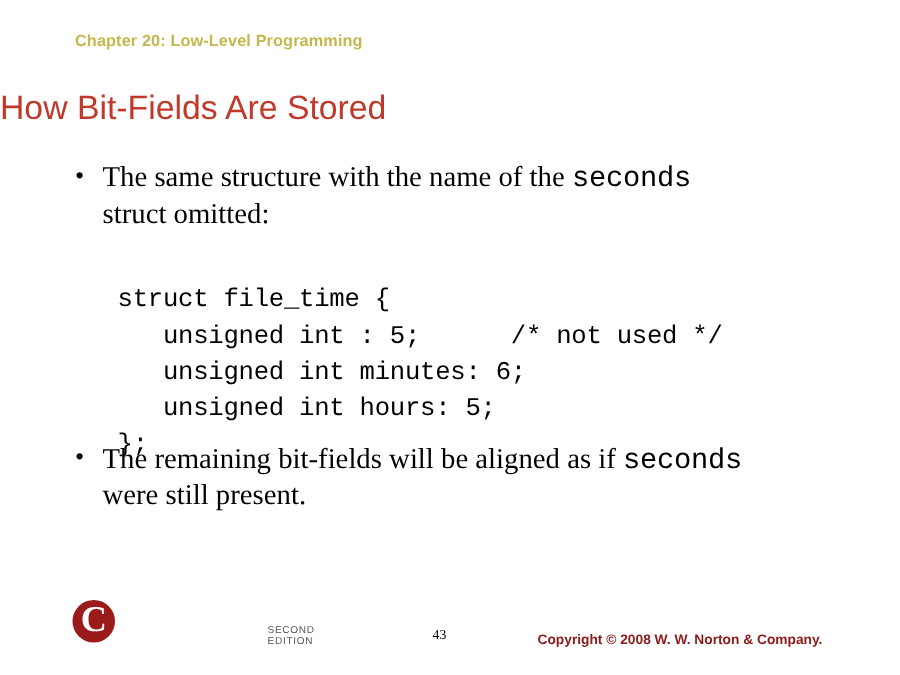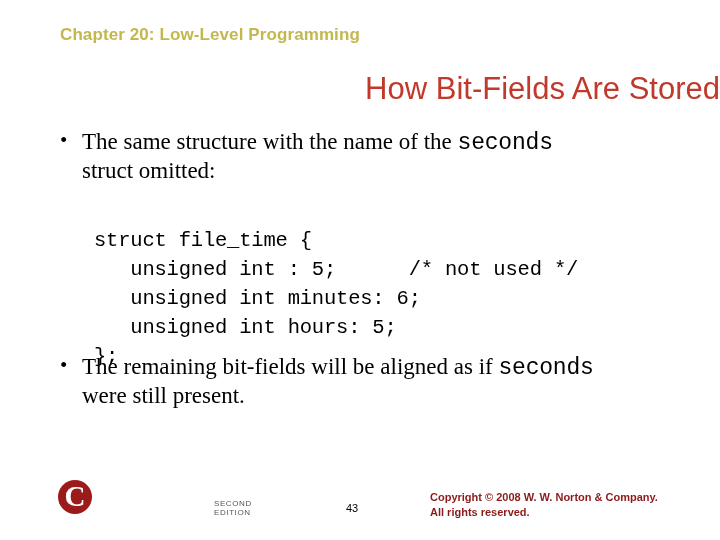--- a/index.html
+++ b/index.html
@@ -17,33 +17,33 @@
     position: relative;
     width: 720px;
     height: 540px;
     box-sizing: border-box;
   }
   .chapter-header {
     position: absolute;
     left: 60px;
     top: 25px;
     font-family: "Liberation Sans", sans-serif;
-    font-size: 17px;
+    font-size: 13px;
     font-weight: bold;
     color: #c3b74e;
     letter-spacing: 0.1px;
   }
   .slide-title {
     position: absolute;
     left: 0;
     right: 0;
     top: 71px;
-    text-align: right;
+    text-align: left;
     font-family: "Liberation Sans", sans-serif;
-    font-size: 31px;
+    font-size: 27px;
     color: #c0392b;
     font-weight: normal;
   }
   .bullet {
     position: absolute;
     font-family: "Liberation Serif", serif;
     font-size: 23px;
     color: #000000;
     line-height: 1.22;
   }
@@ -133,21 +133,21 @@
     top: 19px;
     font-family: "Liberation Sans", sans-serif;
     font-size: 8px;
     letter-spacing: 0.6px;
     color: #555555;
   }
   .page-number {
     position: absolute;
     left: 346px;
     bottom: 26px;
-    font-family: Liberation Sans, sans-serif;
+    font-family: Liberation Serif, serif;
     font-size: 11px;
     color: #000000;
   }
   .copyright {
     position: absolute;
     left: 430px;
     bottom: 20px;
     width: 270px;
     font-family: "Liberation Sans", sans-serif;
     font-size: 11px;
@@ -183,18 +183,17 @@
 
     <div class="logo">
       <div class="logo-c">C</div>
       <div class="logo-edition">SECOND EDITION</div>
     </div>
 
     <div class="page-number">43</div>
 
     <div class="copyright">
       <div>Copyright © 2008 W. W. Norton &amp; Company.</div>
-      <div>All rights reserved.</div>
     </div>
 
   </div>
 
 </div>
 
 </body></html>

